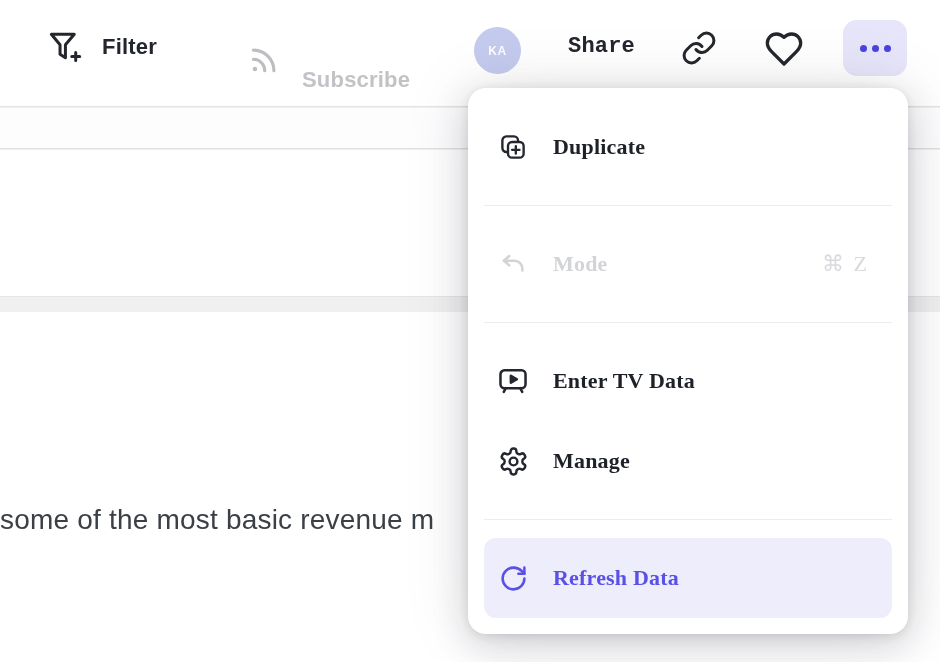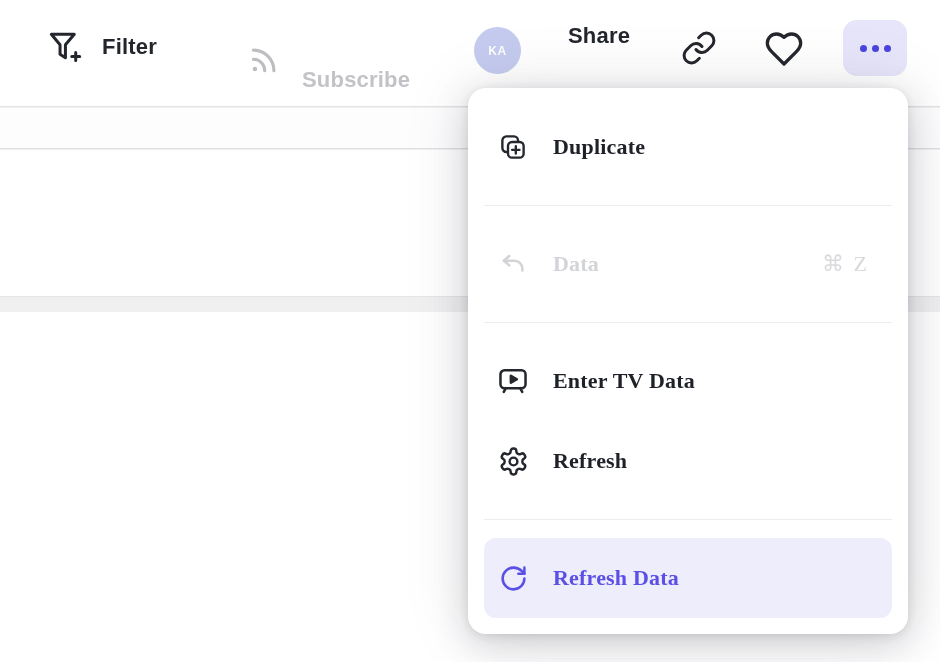--- a/index.html
+++ b/index.html
@@ -25,21 +25,21 @@
 
   
   .tb-group{position:absolute;display:flex;align-items:center;cursor:pointer;}
   .tb-label{font-size:22px;font-weight:700;color:#23262c;letter-spacing:.2px;}
   .tb-filter{left:44px;top:27px;gap:18px;}
   .tb-subscribe{left:246px;top:27px;gap:20px;}
   .tb-subscribe .tb-label{color:#c3c3c7;margin-top:40px;}
   .avatar{position:absolute;left:474px;top:27px;width:47px;height:47px;border-radius:50%;
           background:var(--avatar-bg);display:flex;align-items:center;justify-content:center;
           color:#fdfdfe;font-size:12px;font-weight:700;letter-spacing:.5px;cursor:pointer;}
-  .tb-share{left:568px;top:23px;}
+  .tb-share{left:568px;top:34px;font-family:Liberation Mono, monospace;}
   .tb-icon-btn{position:absolute;display:flex;align-items:center;justify-content:center;cursor:pointer;}
   .tb-link{left:680px;top:29px;width:38px;height:38px;}
   .tb-heart{left:763px;top:28px;width:42px;height:42px;}
   .more-btn{position:absolute;left:843px;top:20px;width:64px;height:56px;border-radius:14px;
             background:var(--toolbar-chip);display:flex;align-items:center;justify-content:center;gap:5px;cursor:pointer;}
   .more-btn .dot{width:7px;height:7px;border-radius:50%;background:var(--accent-dark);}
 
   
   .dropdown{position:absolute;left:468px;top:88px;width:440px;background:#fff;border-radius:18px;
             padding:19px 16px 16px 16px;
@@ -58,20 +58,21 @@
 </style>
 </head>
 <body>
 
 <div class="screen">
 
   <div class="toolbar"></div>
   <div class="band-upper"></div>
   <div class="card-upper"></div>
   <div class="card-lower"></div>
+  <div class="partial-text">some of the most basic revenue m</div>
 
   <div class="tb-group tb-filter">
     <span class="mi-icon" style="width:40px;height:40px;margin:0">
       <svg width="38" height="38" viewBox="0 0 24 24" fill="none" stroke="#23262c" stroke-width="1.9" stroke-linejoin="round" stroke-linecap="round">
         <path d="M4 4h14.5l-5.6 6.6v8.2l-3.4-2.2v-6L4 4z"></path>
         <path d="M19.4 15.5v5M16.9 18h5"></path>
       </svg>
     </span>
     <span class="tb-label">Filter</span>
   </div>
@@ -133,21 +134,21 @@
 
     <div class="divider"></div>
 
     <div class="menu-item disabled">
       <span class="mi-icon">
         <svg width="30" height="30" viewBox="0 0 24 24" fill="none" stroke="currentColor" stroke-width="2" stroke-linecap="round" stroke-linejoin="round">
           <path d="M9 5.6 4.7 9.4 9 13.1"></path>
           <path d="M4.7 9.4h8.6a6.2 6.2 0 0 1 6.2 6.2v1.6"></path>
         </svg>
       </span>
-      <span>Data</span>
+      <span>Mode</span>
       <span class="shortcut">⌘ Z</span>
     </div>
 
     <div class="divider"></div>
 
     <div class="menu-item">
       <span class="mi-icon">
         <svg width="32" height="32" viewBox="0 0 24 24" fill="none" stroke="currentColor" stroke-width="1.9" stroke-linecap="round" stroke-linejoin="round">
           <rect x="2.6" y="4" width="18.8" height="13.4" rx="3"></rect>
           <path d="M10.4 8.1l4.5 2.6-4.5 2.6z" fill="currentColor"></path>
@@ -157,21 +158,21 @@
       <span>Enter TV Data</span>
     </div>
 
     <div class="menu-item">
       <span class="mi-icon">
         <svg width="31" height="31" viewBox="0 0 24 24" fill="none" stroke="currentColor" stroke-width="1.9" stroke-linecap="round" stroke-linejoin="round">
           <path d="M12.22 2h-.44a2 2 0 0 0-2 2v.18a2 2 0 0 1-1 1.73l-.43.25a2 2 0 0 1-2 0l-.15-.08a2 2 0 0 0-2.73.73l-.22.38a2 2 0 0 0 .73 2.73l.15.1a2 2 0 0 1 1 1.72v.51a2 2 0 0 1-1 1.74l-.15.09a2 2 0 0 0-.73 2.73l.22.38a2 2 0 0 0 2.73.73l.15-.08a2 2 0 0 1 2 0l.43.25a2 2 0 0 1 1 1.73V20a2 2 0 0 0 2 2h.44a2 2 0 0 0 2-2v-.18a2 2 0 0 1 1-1.73l.43-.25a2 2 0 0 1 2 0l.15.08a2 2 0 0 0 2.73-.73l.22-.39a2 2 0 0 0-.73-2.73l-.15-.08a2 2 0 0 1-1-1.74v-.5a2 2 0 0 1 1-1.74l.15-.09a2 2 0 0 0 .73-2.73l-.22-.38a2 2 0 0 0-2.73-.73l-.15.08a2 2 0 0 1-2 0l-.43-.25a2 2 0 0 1-1-1.73V4a2 2 0 0 0-2-2z"></path>
           <circle cx="12" cy="12" r="3"></circle>
         </svg>
       </span>
-      <span>Refresh</span>
+      <span>Manage</span>
     </div>
 
     <div class="divider"></div>
 
     <div class="menu-item active">
       <span class="mi-icon">
         <svg width="29" height="29" viewBox="0 0 24 24" fill="none" stroke="currentColor" stroke-width="2.1" stroke-linecap="round" stroke-linejoin="round">
           <path d="M21 12a9 9 0 1 1-9-9c2.52 0 4.93 1 6.74 2.74L21 8"></path>
           <path d="M21 3v5h-5"></path>
         </svg>

